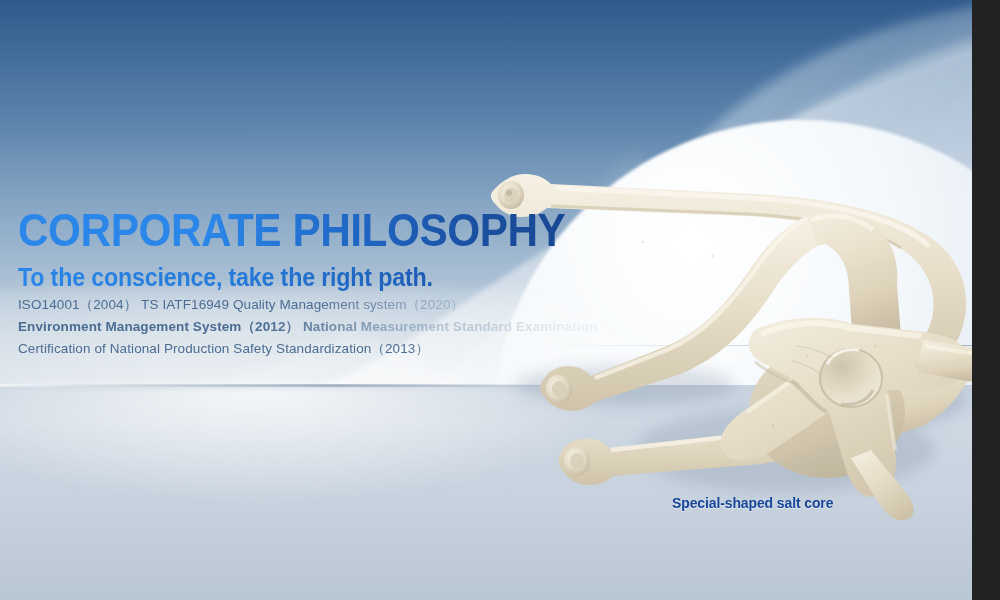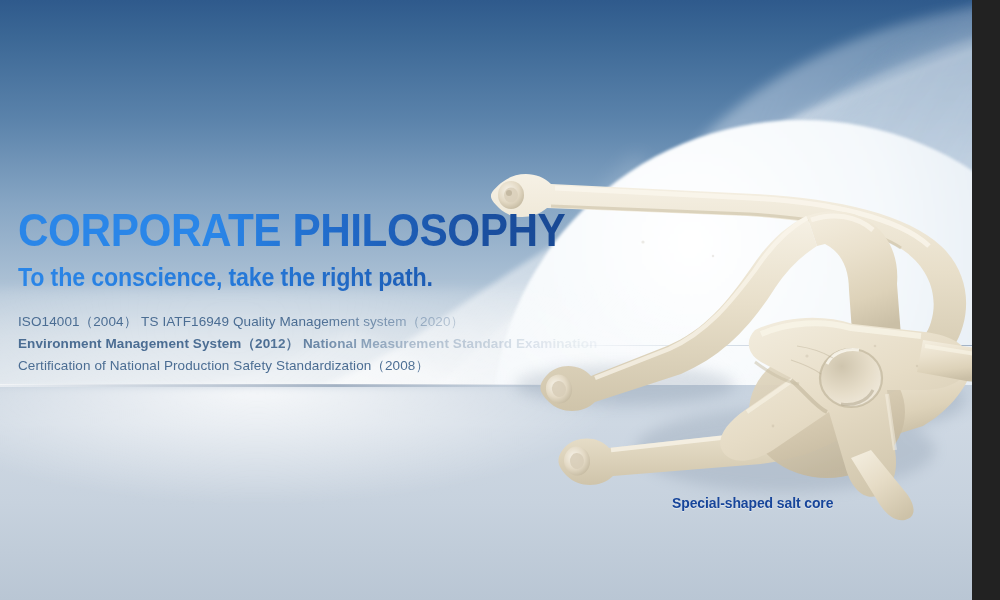--- a/index.html
+++ b/index.html
@@ -93,21 +93,21 @@
     font-weight:bold;
     letter-spacing:-0.2px;
     transform:scaleX(.93);
     transform-origin:left center;
     background:linear-gradient(to right,#2a86e8 0%,#2578d8 40%,#1d5cb4 72%,#17448d 100%);
     -webkit-background-clip:text; background-clip:text;
     color:transparent;
     -webkit-text-fill-color:transparent;
     white-space:nowrap;
   }
-  .certs{ margin-top:19px; }
+  .certs{ margin-top:2px; }
   .cert-line{
     font-size:13.5px;
     line-height:22px;
     color:#4b6d93;
     white-space:nowrap;
     letter-spacing:.1px;
   }
   
   .cert-line.fade1{
     -webkit-mask-image:linear-gradient(to right, #000 0%, #000 48%, rgba(0,0,0,.30) 70%, rgba(0,0,0,0) 88%);
@@ -391,19 +391,19 @@
   </div>
 
   <div class="copy">
     <div class="headline">CORPORATE PHILOSOPHY</div>
 
     <div class="subhead">To the conscience, take the right path.</div>
 
     <div class="certs">
       <div class="cert-line fade1">ISO14001（2004） TS IATF16949 Quality Management system（2020）</div>
       <div class="cert-line fade2">Environment Management System（2012）  National Measurement Standard Examination</div>
-      <div class="cert-line fade3">Certification of National Production Safety Standardization（2008）</div>
+      <div class="cert-line fade3">Certification of National Production Safety Standardization（2013）</div>
     </div>
   </div>
 
   <div class="caption">Special-shaped salt core</div>
 
 </div>
 
 </body></html>

